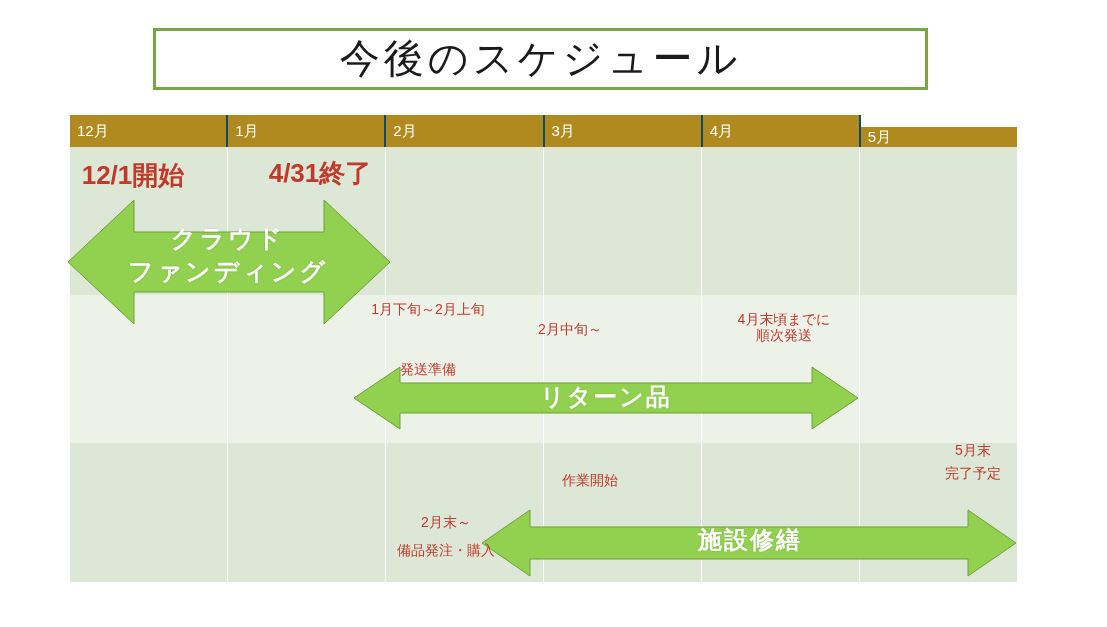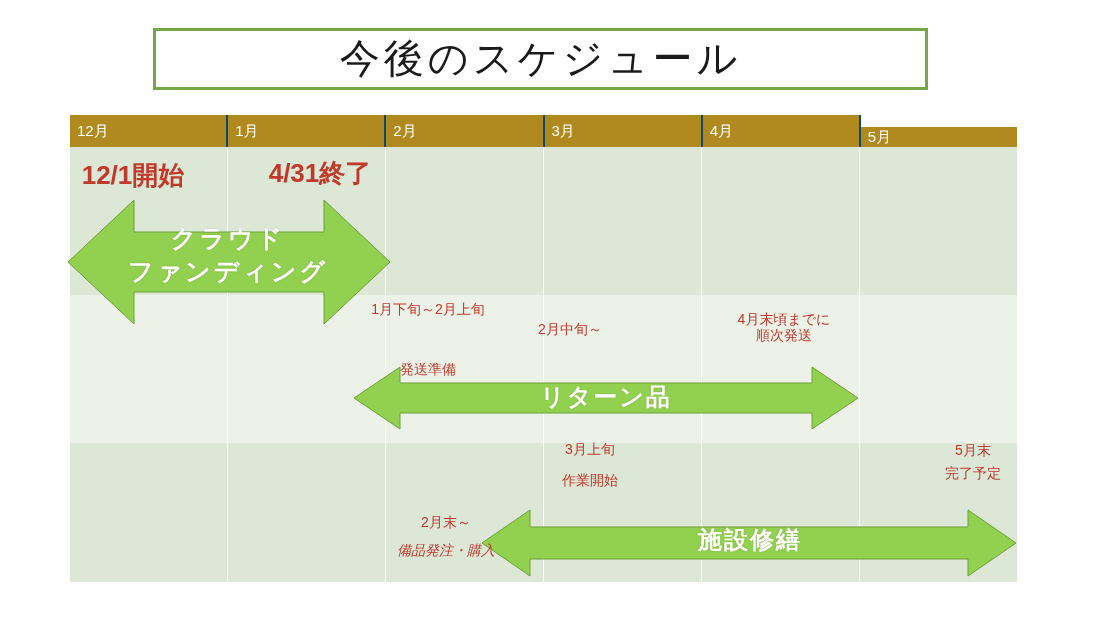--- a/index.html
+++ b/index.html
@@ -178,20 +178,19 @@
 
   <div class="red-label small-red" style="left:700px; top:310px; width:168px;">4月末頃までに</div>
   <div class="red-label small-red" style="left:700px; top:326px; width:168px;">順次発送</div>
 
   <svg class="arrow-svg" style="left:482px; top:508px;" width="534" height="70" viewBox="0 0 534 70">
     <polygon points="0,35 48,2 48,19 486,19 486,2 534,35 486,68 486,51 48,51 48,68" fill="#92D050" stroke="#6FA03A" stroke-width="1"></polygon>
   </svg>
   <div class="arrow-label" style="left:620px; top:524px; width:260px; font-size:24px; letter-spacing:2px;">施設修繕</div>
 
   <div class="red-label small-red" style="left:366px; top:513px; width:160px;">2月末～</div>
-  <div class="red-label small-red" style="left:356px; top:541px; width:180px;font-style:italic;">備品発注・購入</div>
+  <div class="red-label small-red" style="left:356px; top:541px; width:180px;">備品発注・購入</div>
 
-  <div class="red-label small-red" style="left:510px; top:440px; width:160px;">3月上旬</div>
   <div class="red-label small-red" style="left:510px; top:471px; width:160px;">作業開始</div>
 
   <div class="red-label small-red" style="left:908px; top:441px; width:130px;">5月末</div>
   <div class="red-label small-red" style="left:908px; top:464px; width:130px;">完了予定</div>
 </div>
 
 </body></html>

